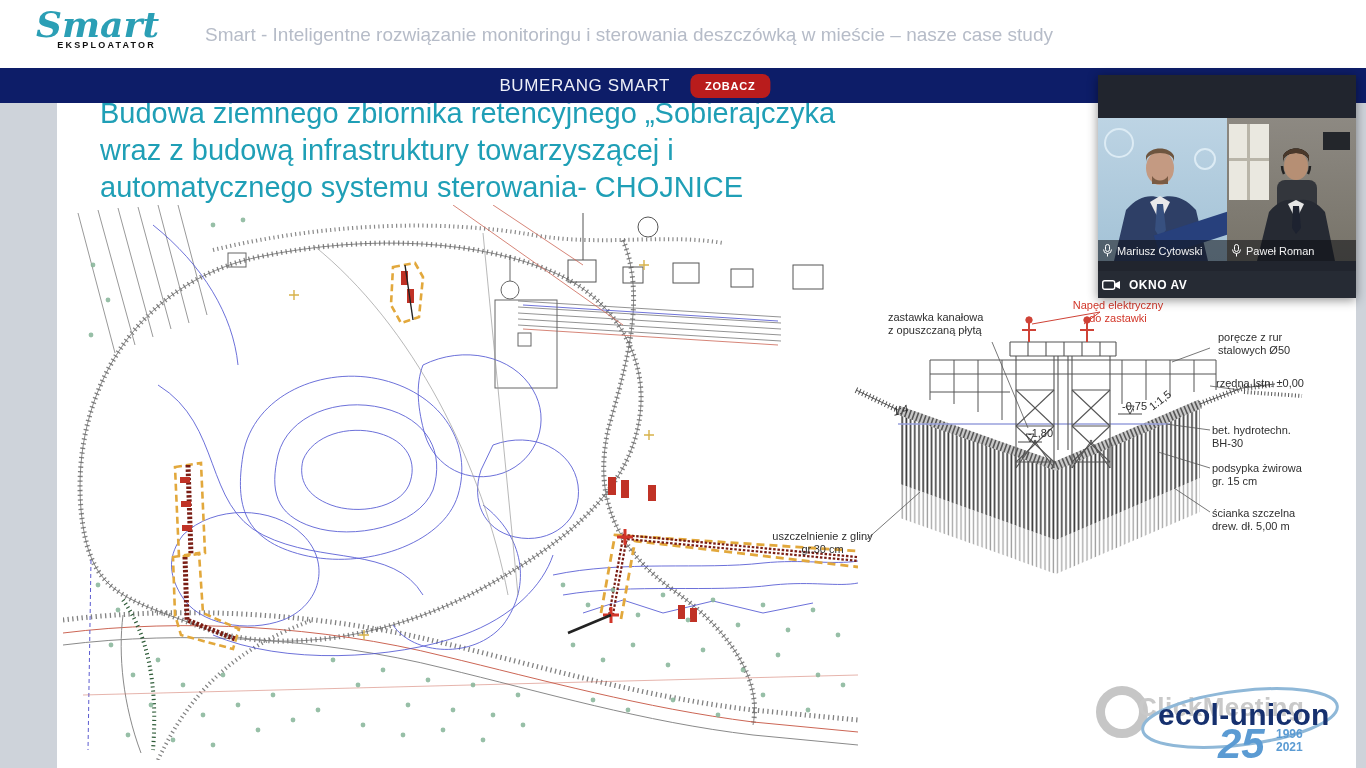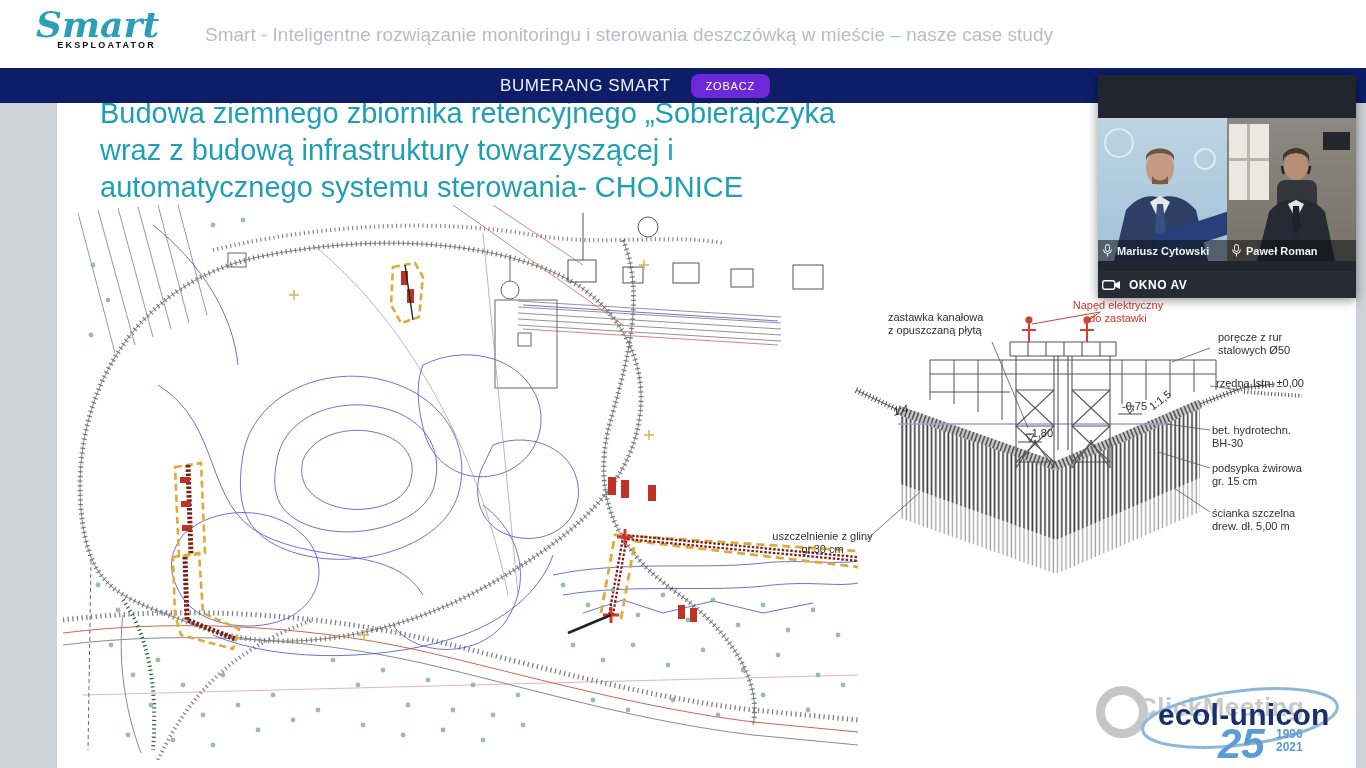--- a/index.html
+++ b/index.html
@@ -12,21 +12,21 @@
   .logo-script{font-family:"DejaVu Serif",serif;font-style:italic;font-weight:700;
                font-size:36px;color:#2b9fb5;line-height:40px;}
   .logo-sub{font-size:9px;font-weight:700;letter-spacing:2.2px;color:#101010;text-align:right;margin-top:-4px;}
   .header-title{position:absolute;left:205px;top:24px;font-size:19px;color:#b6bcc8;}
 
   
   .banner{position:absolute;left:0;top:68px;width:1366px;height:35px;background:#0d1d68;z-index:40;}
   .banner-inner{position:absolute;left:calc(50% - 48px);top:0;height:35px;transform:translateX(-50%);
                 display:flex;align-items:center;gap:20px;}
   .banner-label{color:#eef0f8;font-size:17px;letter-spacing:.6px;white-space:nowrap;}
-  .zobacz-btn{background:#6d28d9;color:#ffffff;font-size:11px;font-weight:400;letter-spacing:.8px;
+  .zobacz-btn{background:#b91c1c;color:#ffffff;font-size:11px;font-weight:700;letter-spacing:.8px;
               border:none;border-radius:8px;padding:6px 15px;cursor:pointer;}
 
   
   .side-strip{position:absolute;top:103px;height:665px;background:#ced3da;z-index:5;}
   .strip-left{left:0;width:57px;}
   .strip-right{left:1356px;width:10px;}
 
   
   .slide-title{position:absolute;left:100px;top:95px;z-index:10;color:#1f9fb6;
                font-size:29px;line-height:37px;}
@@ -46,21 +46,21 @@
   .lbl-uszczelnienie{left:760px;top:530px;width:125px;text-align:center;}
   .lbl-slope-left{left:893px;top:404px;font-style:italic;transform:rotate(-15deg);}
   .lbl-slope-right{left:1148px;top:394px;transform:rotate(-38deg);}
   .lbl-level-mid{left:1122px;top:400px;}
   .lbl-level-low{left:1028px;top:427px;}
 
   
   .video-panel{position:absolute;left:1098px;top:75px;width:258px;height:223px;background:#21252e;
                z-index:50;box-shadow:0 2px 10px rgba(0,0,0,.45);}
   .video-row{position:absolute;left:0;top:43px;width:258px;height:143px;display:flex;}
-  .cam{position:relative;width:129px;height:143px;overflow:hidden;font-weight:bold;}
+  .cam{position:relative;width:129px;height:143px;overflow:hidden;}
   .cam-left{background:linear-gradient(#bdd4e4,#a3c2d6);}
   .cam-right{background:linear-gradient(#8d8982,#777369);}
   .name-strip{position:absolute;left:0;bottom:0;width:100%;height:21px;background:rgba(12,14,20,.55);
               display:flex;align-items:center;gap:4px;padding-left:4px;box-sizing:border-box;}
   .name-strip span{color:#f2f2f2;font-size:11px;white-space:nowrap;}
   .okno-bar{position:absolute;left:0;bottom:0;width:258px;height:27px;background:#262b34;
             display:flex;align-items:center;gap:8px;padding-left:4px;box-sizing:border-box;}
   .okno-bar span{color:#ffffff;font-size:12px;font-weight:700;letter-spacing:.5px;}
   .decor-circle{position:absolute;border:2px solid #dcebf4;border-radius:50%;}
   .ribbon{position:absolute;right:-18px;bottom:18px;width:90px;height:22px;background:#27407c;

